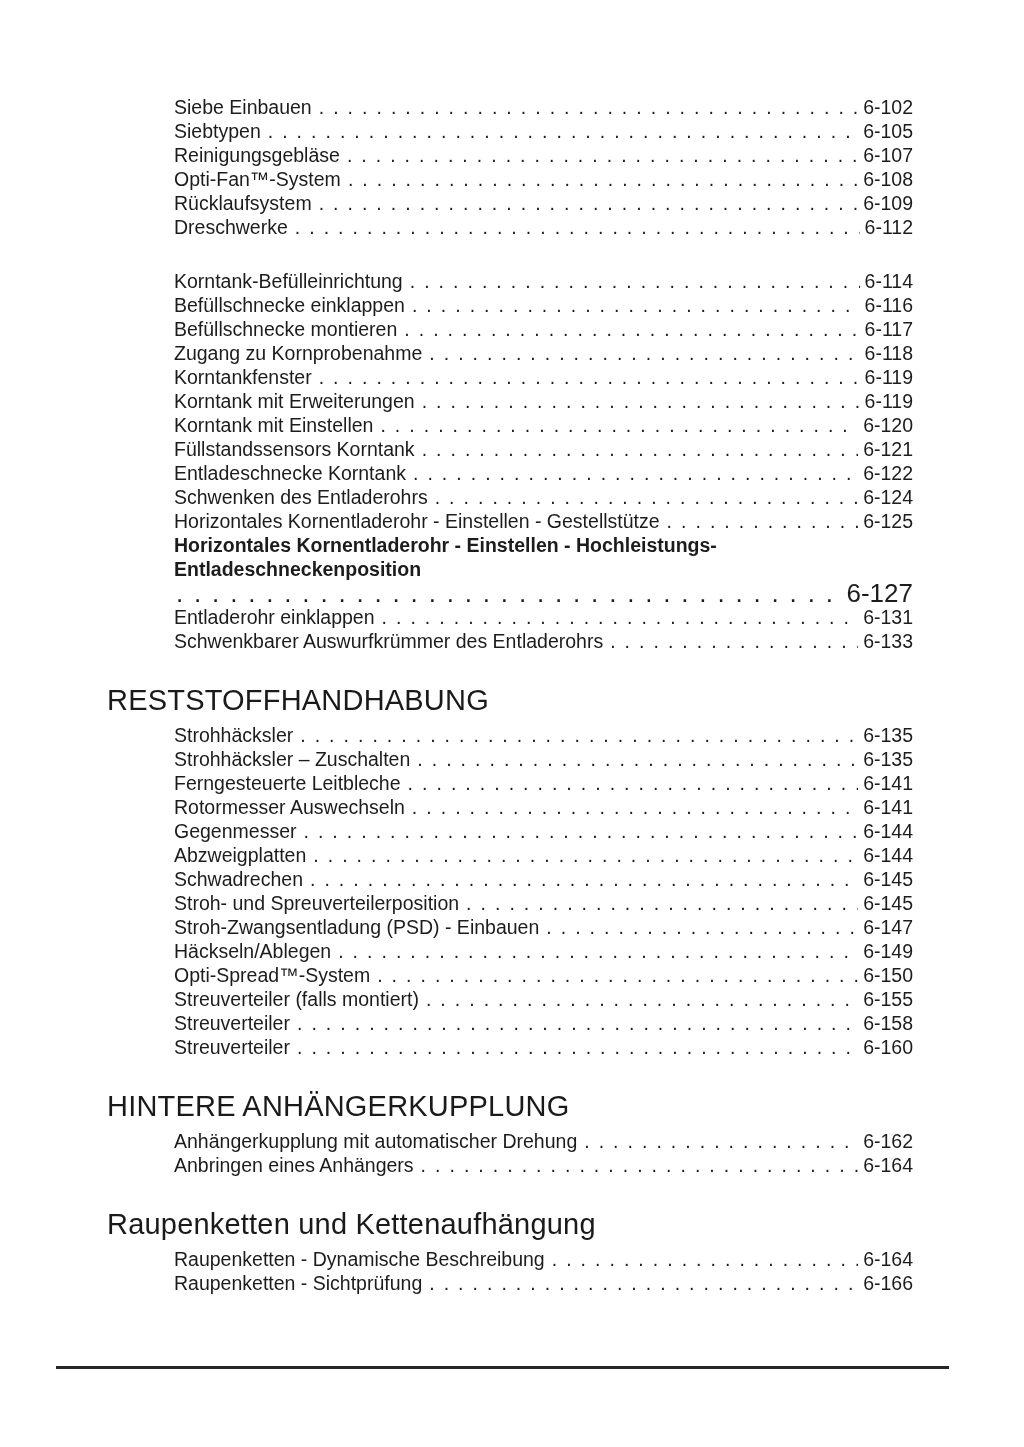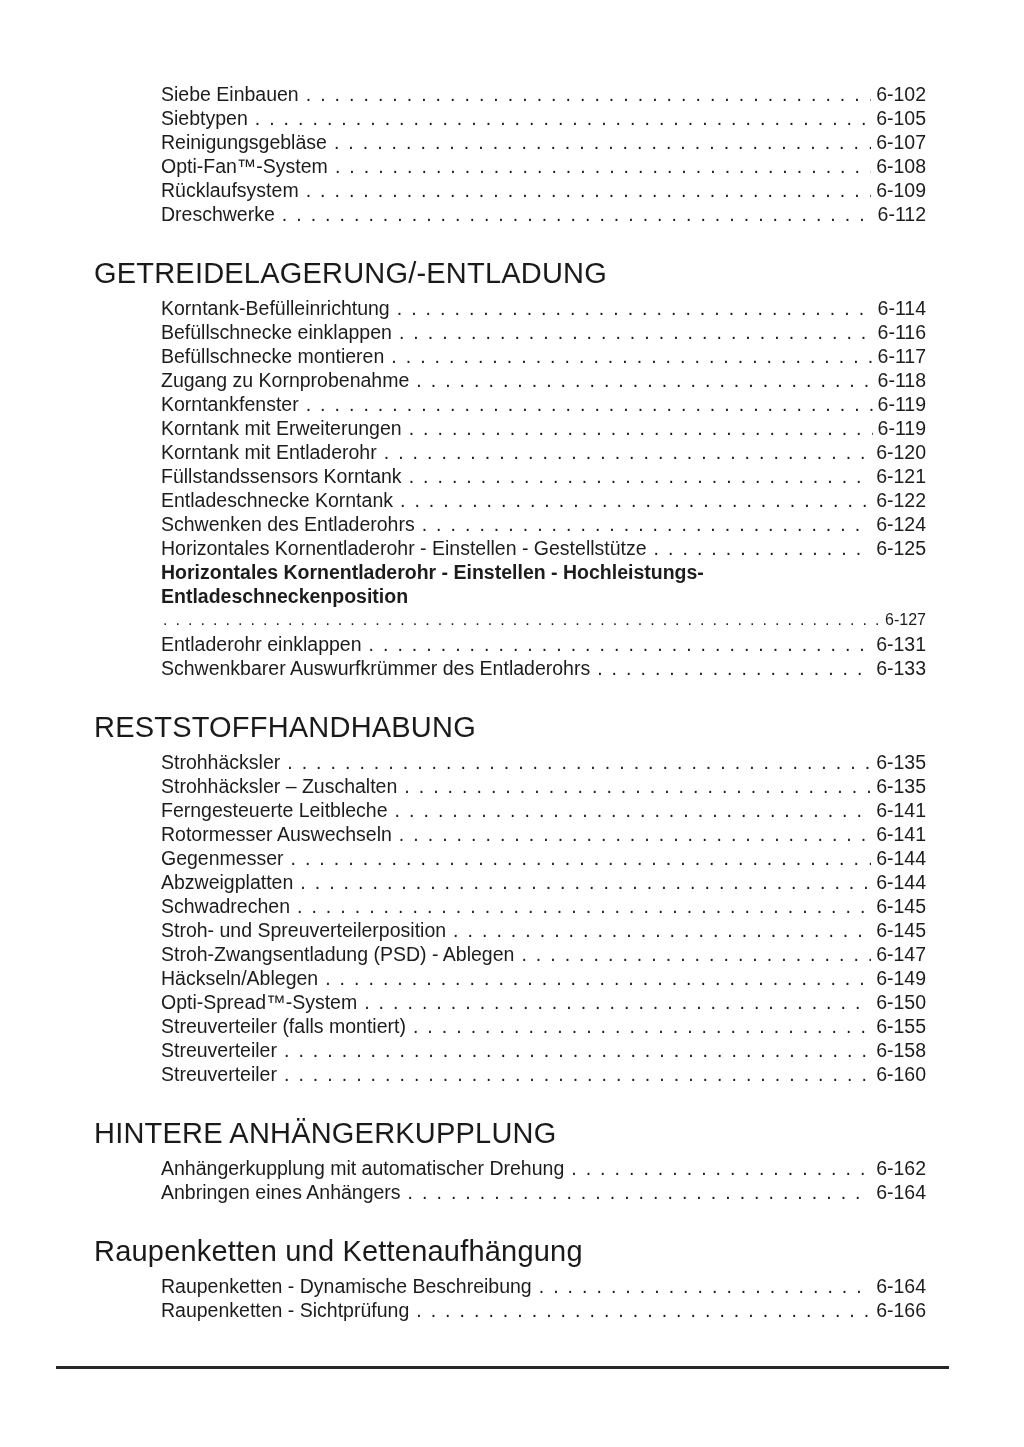--- a/index.html
+++ b/index.html
@@ -19,21 +19,21 @@
     width: 1024px;
     height: 1447px;
     background: #ffffff;
   }
   .toc {
     position: absolute;
     top: 78px;
     left: 90px;
     width: 840px;
   }
-  .toc-section { margin: 4px; }
+  .toc-section { margin: 17px; }
   .toc-section + .toc-section { margin-top: 30px; }
   .section-heading {
     margin: 0 0 5px 0;
     font-size: 29px;
     line-height: 35px;
     font-weight: 400;
     letter-spacing: 0.2px;
     color: #1a1a1a;
     white-space: nowrap;
   }
@@ -69,21 +69,21 @@
   
   .entry-wrap { display: block; }
   .entry-wrap .wrap-title {
     font-size: 19.5px;
     line-height: 24px;
     font-weight: bold;
   }
   .entry-wrap .wrap-row {
     display: flex;
     align-items: baseline;
-    font-size: 16px;
+    font-size: 26px;
     line-height: 24px;
   }
   .entry-wrap .leader { margin-left: 2px; }
   .bottom-rule {
     position: absolute;
     top: 1366px;
     left: 56px;
     width: 893px;
     height: 3px;
     background: #262626;
@@ -123,21 +123,20 @@
     <span class="entry-page">6-109</span>
   </div>
           <div class="entry">
     <span class="entry-title">Dreschwerke</span>
     <span class="leader"></span>
     <span class="entry-page">6-112</span>
   </div>
         </div>
   </section>
       <section class="toc-section">
-    <h2 class="section-heading">GETREIDELAGERUNG/-ENTLADUNG</h2>
     <div class="entries">
           <div class="entry">
     <span class="entry-title">Korntank-Befülleinrichtung</span>
     <span class="leader"></span>
     <span class="entry-page">6-114</span>
   </div>
           <div class="entry">
     <span class="entry-title">Befüllschnecke einklappen</span>
     <span class="leader"></span>
     <span class="entry-page">6-116</span>
@@ -156,21 +155,21 @@
     <span class="entry-title">Korntankfenster</span>
     <span class="leader"></span>
     <span class="entry-page">6-119</span>
   </div>
           <div class="entry">
     <span class="entry-title">Korntank mit Erweiterungen</span>
     <span class="leader"></span>
     <span class="entry-page">6-119</span>
   </div>
           <div class="entry">
-    <span class="entry-title">Korntank mit Entladerohr</span>
+    <span class="entry-title">Korntank mit Einstellen</span>
     <span class="leader"></span>
     <span class="entry-page">6-120</span>
   </div>
           <div class="entry">
     <span class="entry-title">Füllstandssensors Korntank</span>
     <span class="leader"></span>
     <span class="entry-page">6-121</span>
   </div>
           <div class="entry">
     <span class="entry-title">Entladeschnecke Korntank</span>
@@ -243,21 +242,21 @@
     <span class="entry-title">Schwadrechen</span>
     <span class="leader"></span>
     <span class="entry-page">6-145</span>
   </div>
           <div class="entry">
     <span class="entry-title">Stroh- und Spreuverteilerposition</span>
     <span class="leader"></span>
     <span class="entry-page">6-145</span>
   </div>
           <div class="entry">
-    <span class="entry-title">Stroh-Zwangsentladung (PSD) - Ablegen</span>
+    <span class="entry-title">Stroh-Zwangsentladung (PSD) - Einbauen</span>
     <span class="leader"></span>
     <span class="entry-page">6-147</span>
   </div>
           <div class="entry">
     <span class="entry-title">Häckseln/Ablegen</span>
     <span class="leader"></span>
     <span class="entry-page">6-149</span>
   </div>
           <div class="entry">
     <span class="entry-title">Opti-Spread™-System</span>

